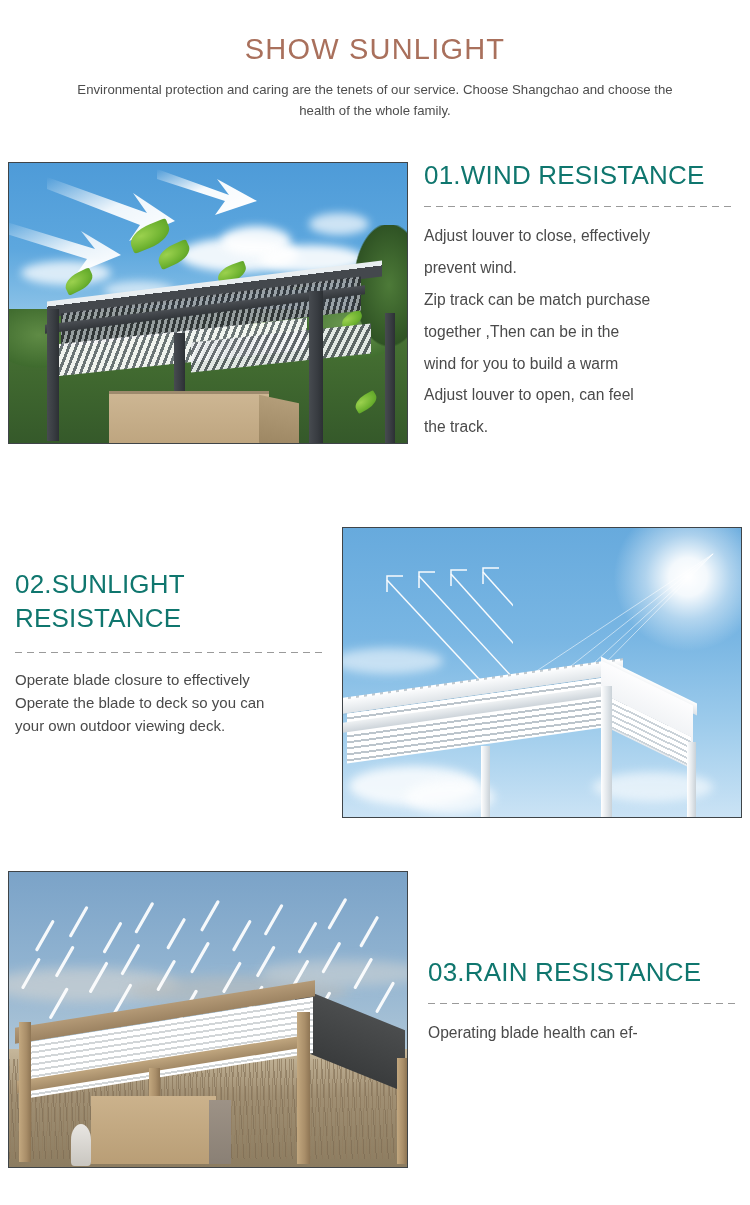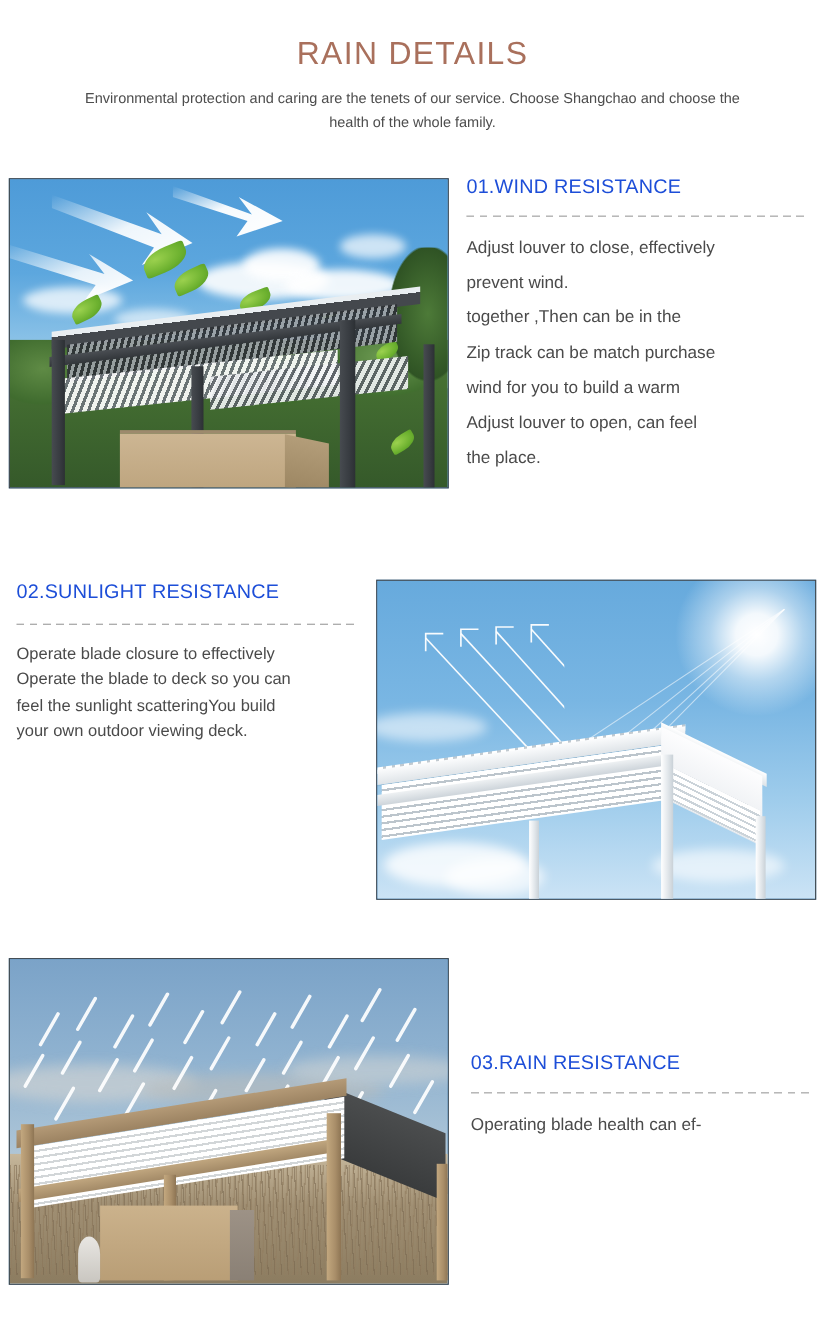--- a/index.html
+++ b/index.html
@@ -42,22 +42,22 @@
   .photo {
     position: absolute;
     border: 1px solid #3f4448;
     overflow: hidden;
     background: #6ba8dc;
   }
   .photo-inner { position: absolute; inset: 0; overflow: hidden; }
 
   .textblock { position: absolute; }
   .sec-heading {
-    font-size: 18px;
-    color: #1d4ed8;
+    font-size: 26px;
+    color: #0f766e;
     font-weight: 400;
     margin: 0;
     line-height: 1.32;
     letter-spacing: .2px;
   }
   .sec-rule {
     height: 1px;
     margin: 14px 0 0 0;
     background-image: repeating-linear-gradient(to right,
         #9a9a9a 0px, #9a9a9a 7px, rgba(255,255,255,0) 7px, rgba(255,255,255,0) 12px);
@@ -259,21 +259,21 @@
     position: absolute; left: 62px; top: 252px; width: 20px; height: 42px;
     background: linear-gradient(to bottom, #e8e6e2, #c9c6c0);
     border-radius: 50% 50% 18% 18% / 38% 38% 10% 10%;
   }
   .rain-streaks { position: absolute; inset: 0; }
 </style>
 </head>
 <body>
 
 <div id="header">
-  <h1 id="page-title">RAIN DETAILS</h1>
+  <h1 id="page-title">SHOW SUNLIGHT</h1>
   <p id="page-subtitle">Environmental protection and caring are the tenets of our service. Choose Shangchao and choose the health of the whole family.</p>
 </div>
 
 <div class="photo" id="photo-wind">
   <div class="photo-inner">
     <div id="wind-sky"></div>
     <div class="wind-cloud" id="wc1"></div>
     <div class="wind-cloud" id="wc2"></div>
     <div class="wind-cloud" id="wc3"></div>
     <div class="wind-cloud" id="wc4"></div>
@@ -342,35 +342,34 @@
     <div id="wind-counter-side"></div>
   </div>
 </div>
 
 <div class="textblock" id="text-wind" style="left:424px; top:158px; width:312px;">
   <h2 class="sec-heading">01.WIND RESISTANCE</h2>
   <div class="sec-rule"></div>
   <div class="sec-body body-loose">
     <p>Adjust louver to close, effectively</p>
     <p>prevent wind.</p>
+    <p>Zip track can be match purchase</p>
     <p>together ,Then can be in the</p>
-    <p>Zip track can be match purchase</p>
     <p>wind for you to build a warm</p>
     <p>Adjust louver to open, can feel</p>
-    <p>the place.</p>
+    <p>the track.</p>
   </div>
 </div>
 
 <div class="textblock" id="text-sun" style="left:15px; top:527px; width:310px;">
-  <h2 class="sec-heading" style="max-width:245px;">02.SUNLIGHT RESISTANCE</h2>
+  <h2 class="sec-heading" style="max-width:245px;margin-top:40px;">02.SUNLIGHT RESISTANCE</h2>
   <div class="sec-rule" style="margin-top:16px;"></div>
   <div class="sec-body body-tight">
     <p>Operate blade closure to effectively</p>
     <p>Operate the blade to deck so you can</p>
-    <p>feel the sunlight scatteringYou build</p>
     <p>your own outdoor viewing deck.</p>
   </div>
 </div>
 
 <div class="photo" id="photo-sun">
   <div class="photo-inner">
     <div id="sun-sky"></div>
     <div class="sun-cloud" id="sc1"></div>
     <div class="sun-cloud" id="sc2"></div>
     <div class="sun-cloud" id="sc3"></div>

